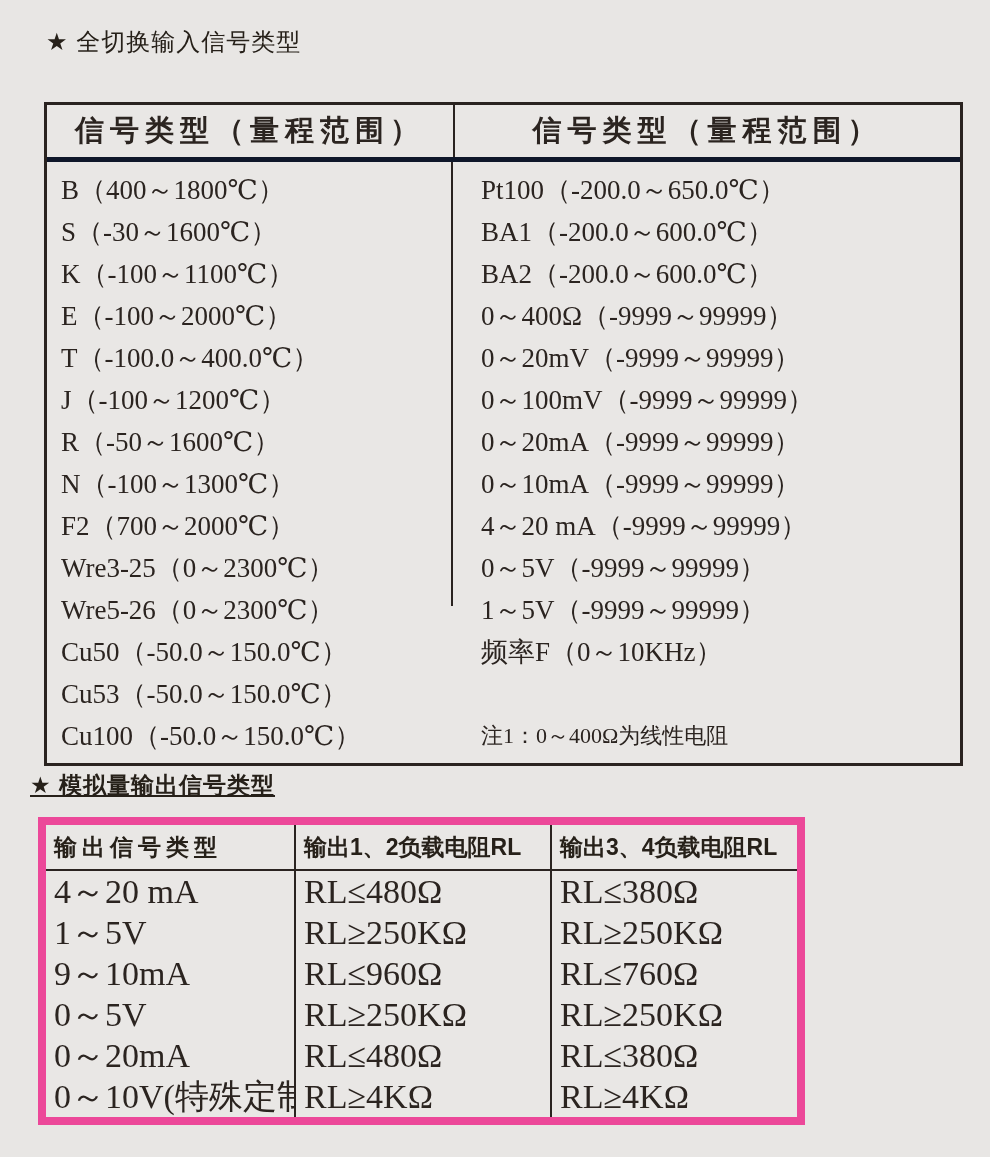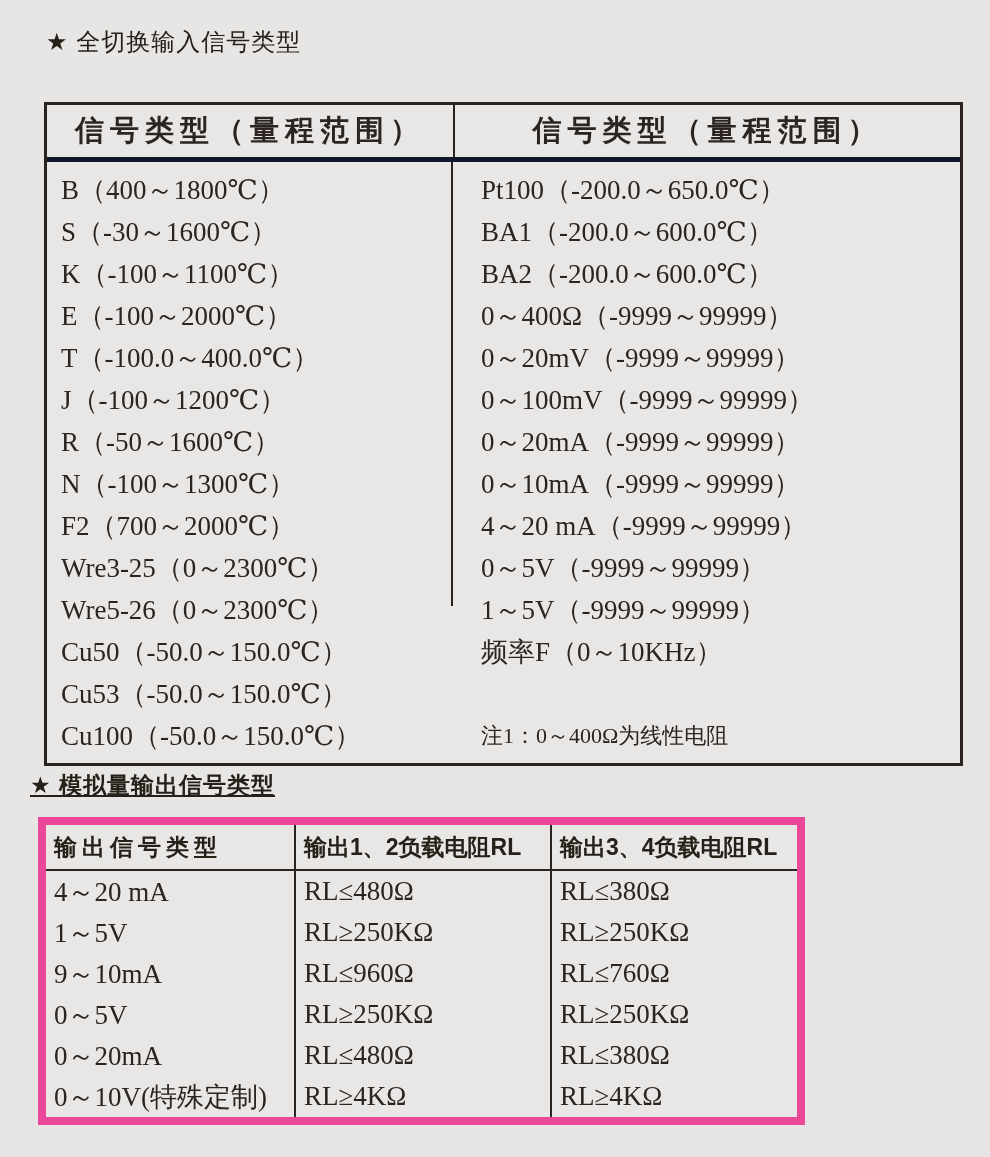--- a/index.html
+++ b/index.html
@@ -89,21 +89,21 @@
   }
   .t2-cell.colsep{border-right:2px solid #2a2320;}
   .t2-head{
     font-family:"Liberation Sans","DejaVu Sans",sans-serif;
     font-weight:bold;
     font-size:23px;
     border-bottom:2px solid #2a2320;
     color:#262019;
   }
   .t2-head.spread{letter-spacing:5px;}
-  .t2-body{font-size:27px;}
+  .t2-body{font-size:34px;}
 </style>
 </head>
 <body>
 
 <div class="page">
 
   <div class="sec-title t1">★ 全切换输入信号类型</div>
 
   <div class="table1">
     <div class="t1-header">

